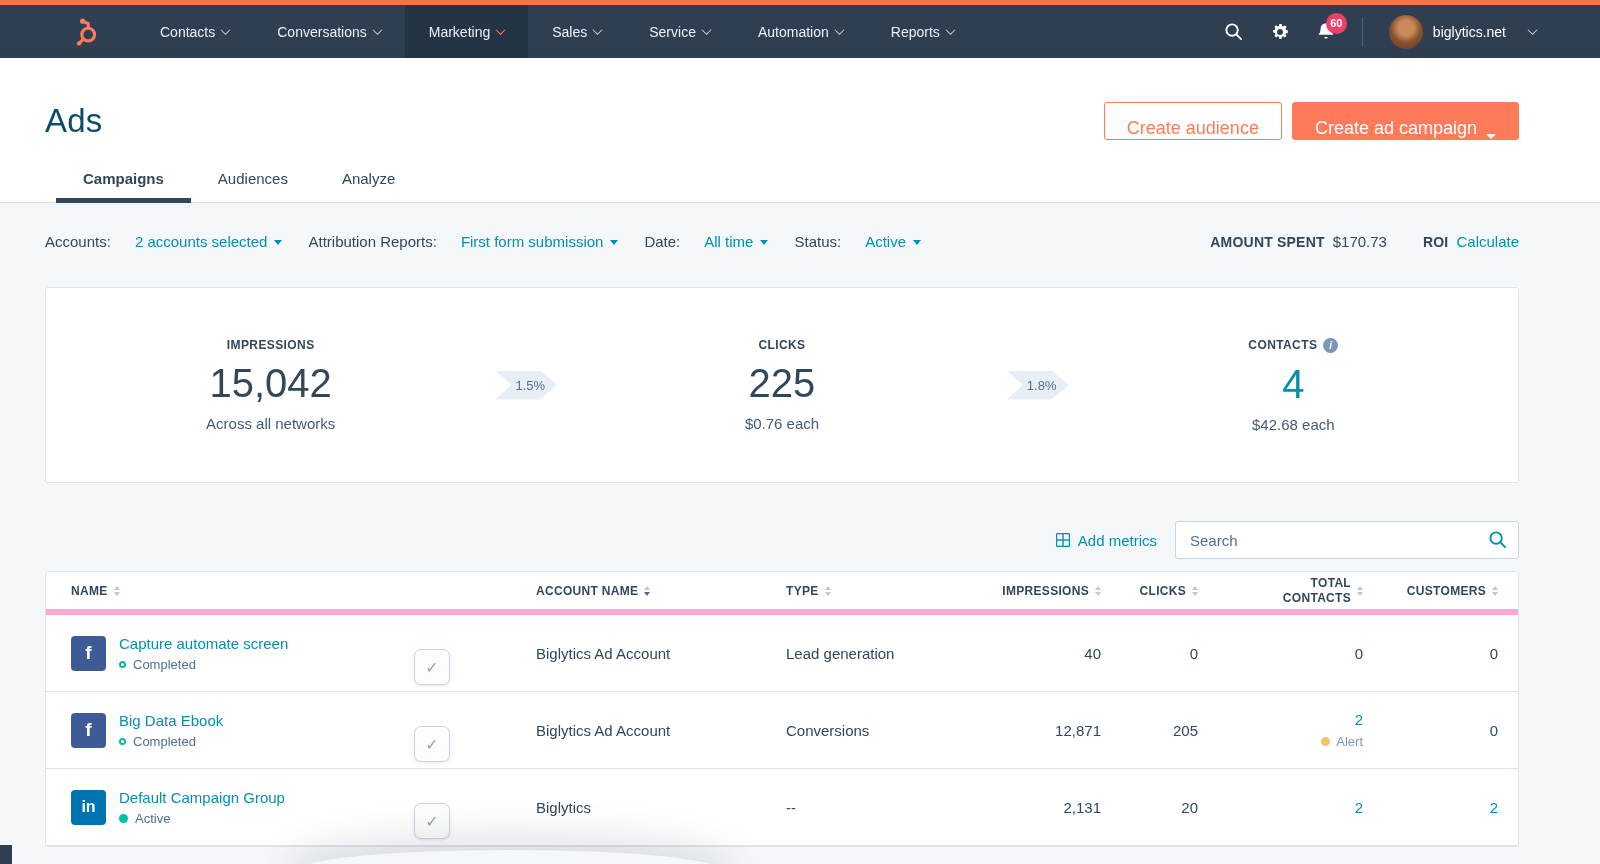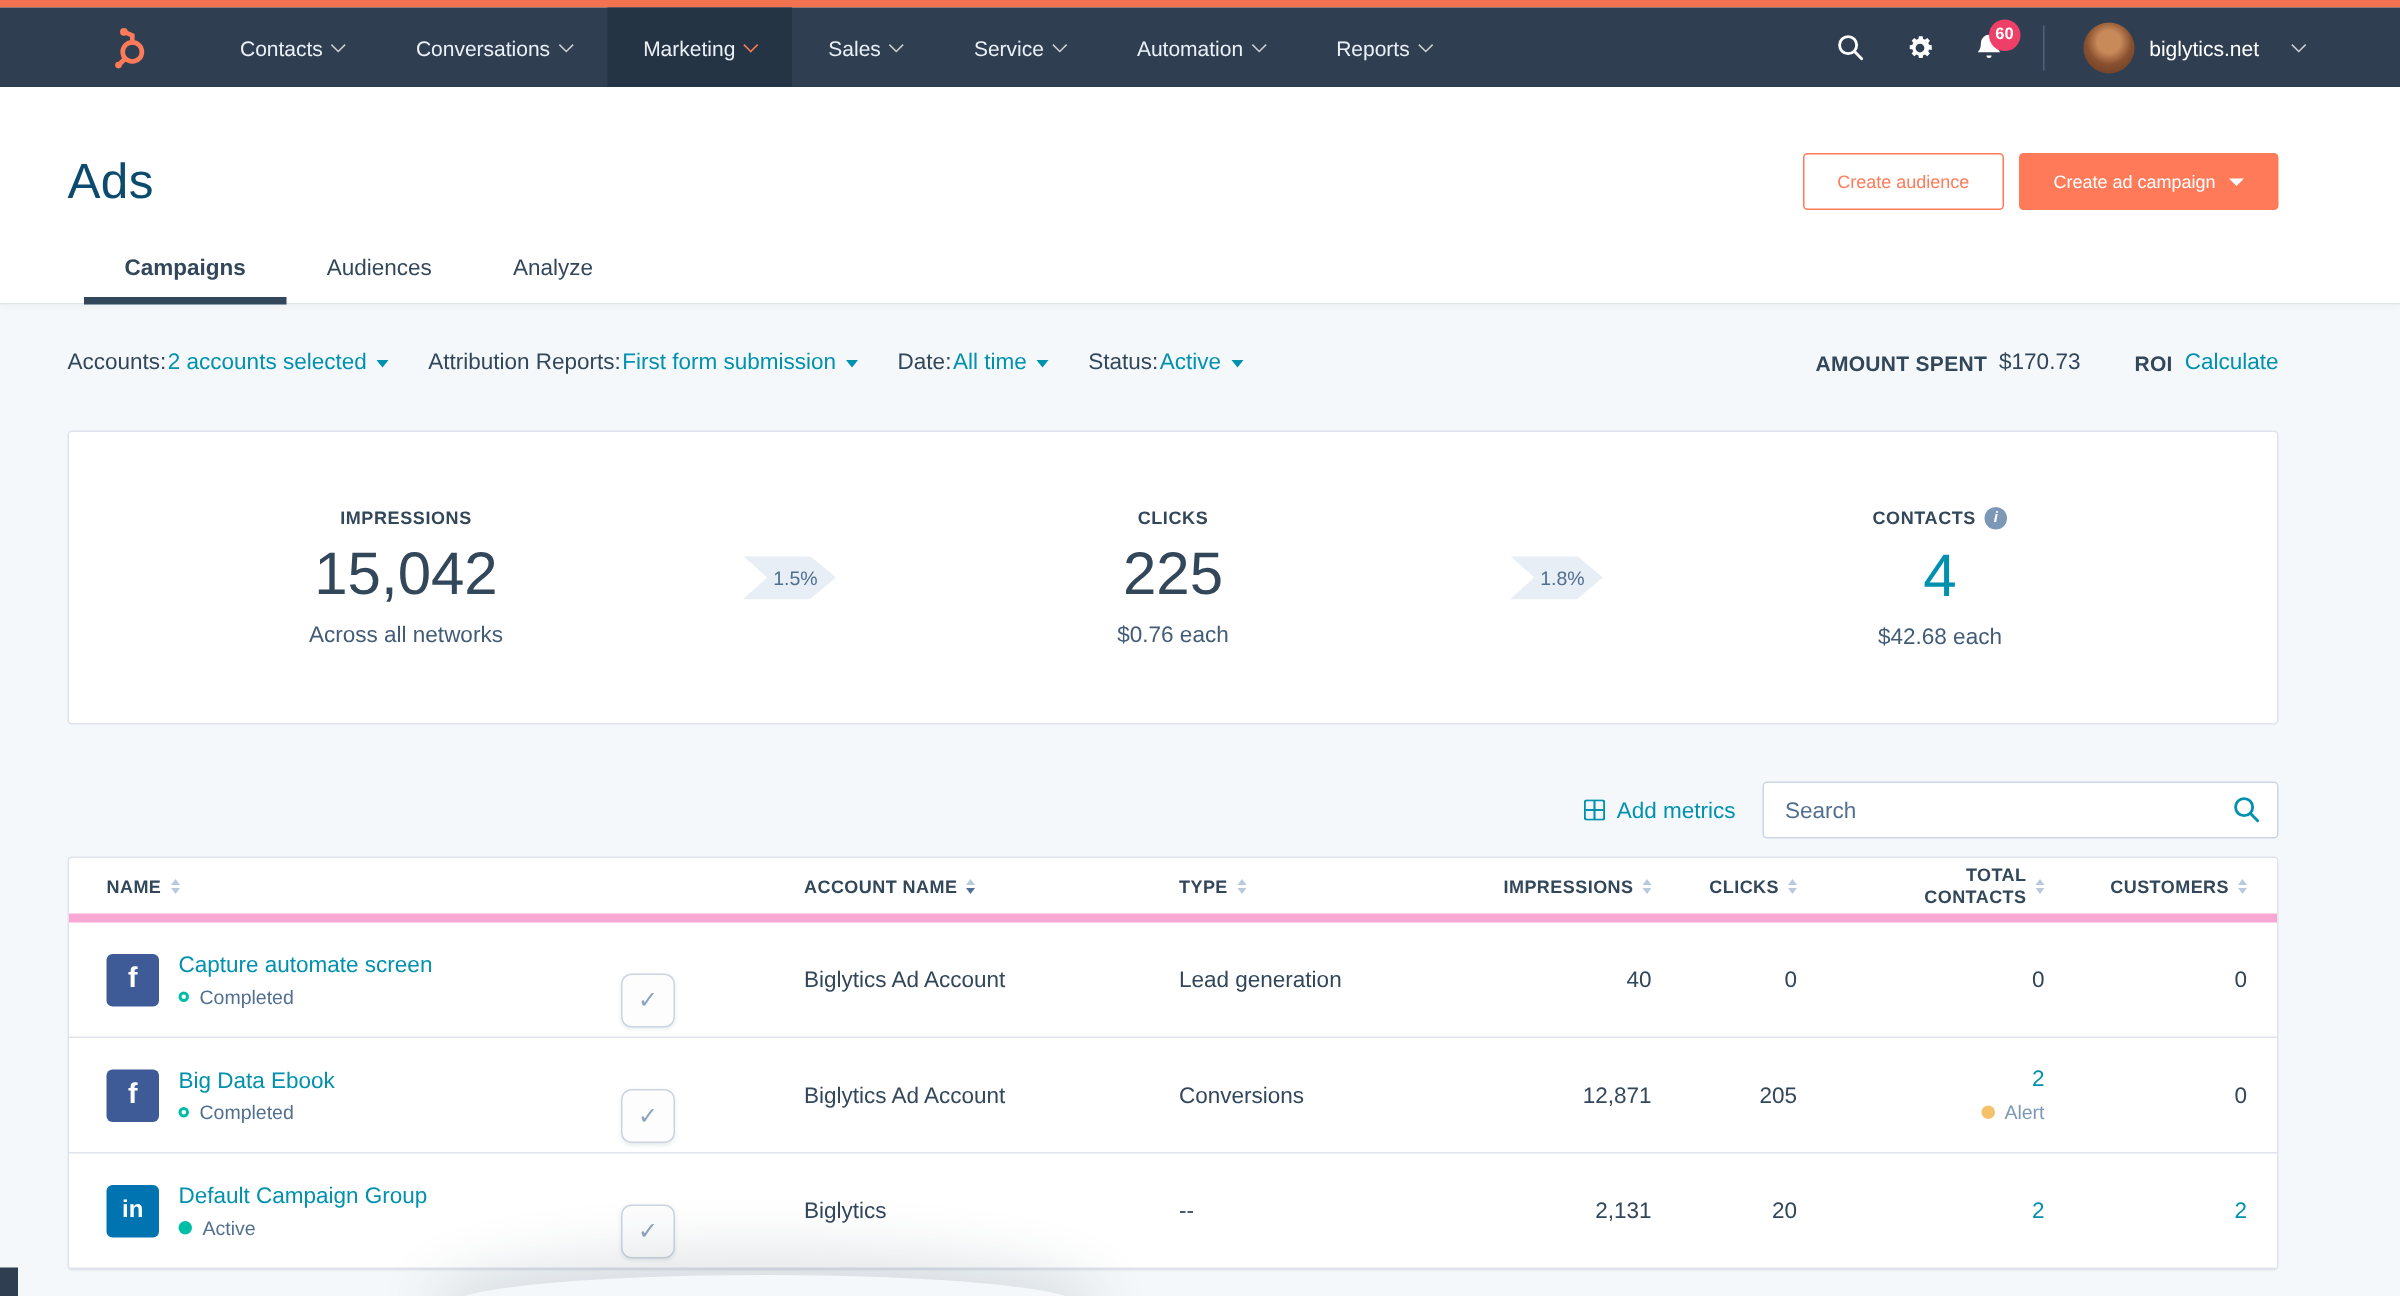--- a/index.html
+++ b/index.html
@@ -21,33 +21,33 @@
   .nav-divider { width:1px; height:30px; background:#51617a; }
   .nav-account { display:flex; align-items:center; gap:10px; cursor:pointer; }
   .avatar { width:34px; height:34px; border-radius:50%; background:radial-gradient(circle at 50% 38%, #c98a5a 0 28%, #8a5030 55%, #5f3a22 100%); }
   .acct-name { font-size:14px; color:#fff; display:flex; align-items:center; gap:23px; }
 
   
   .page-header { background:#fff; border-bottom:1px solid #dfe3eb; box-shadow:0 1px 5px rgba(45,62,80,.06); position:relative; z-index:2; }
   .header-top { display:flex; align-items:flex-start; justify-content:space-between; padding:44px 81px 0 45px; }
   .page-title { font-size:33px; font-weight:300; color:#0c4a6e; letter-spacing:.2px; }
   .header-actions { display:flex; gap:10px; }
-  .btn { font-family:"Liberation Sans",sans-serif; font-size:12px; border-radius:3px; height:38px; padding:0 22px; cursor:pointer; display:flex; align-items:center; gap:9px; }
+  .btn { font-family:"Liberation Sans",sans-serif; font-size:18px; border-radius:3px; height:38px; padding:0 22px; cursor:pointer; display:flex; align-items:flex-end; gap:9px; }
   .btn-outline { background:#fff; border:1px solid #ff7a59; color:#ff7a59; }
   .btn-solid { background:#ff7a59; border:1px solid #ff7a59; color:#fff; }
   .caret-down { width:0; height:0; border-left:5px solid transparent; border-right:5px solid transparent; border-top:5px solid currentColor; display:inline-block; }
   .tabs { display:flex; padding-left:56px; margin-top:30px; }
   .tab { font-size:15px; color:#33475b; padding:0 27px 15px; cursor:pointer; position:relative; }
   .tab.active { font-weight:bold; }
   .tab.active::after { content:""; position:absolute; left:0; right:0; bottom:-1px; height:5px; background:#33475b; }
 
   
   .content { padding:0 81px 0 45px; }
   .filter-bar { display:flex; align-items:center; margin-top:30px; font-size:15px; }
-  .filter-group { display:flex; align-items:center; gap:1px; margin-right:26px;justify-content:flex-end; }
+  .filter-group { display:flex; align-items:center; gap:24px; margin-right:26px;justify-content:flex-end; }
   .filter-label { color:#33475b; }
   .filter-link { color:#0091ae; display:flex; align-items:center; gap:7px; cursor:pointer; }
   .tri { width:0; height:0; border-left:4.5px solid transparent; border-right:4.5px solid transparent; border-top:5px solid #0091ae; display:inline-block; margin-top:2px; }
   .filter-right { margin-left:auto; display:flex; align-items:center; gap:8px; }
   .spent-label, .roi-label { font-weight:bold; font-size:14px; letter-spacing:.2px; }
   .spent-value { font-size:15px; margin-right:28px; }
   .roi-link { color:#0091ae; cursor:pointer; font-size:15px; }
 
   
   .card { background:#fff; border:1px solid #dfe3eb; border-radius:3px; }

